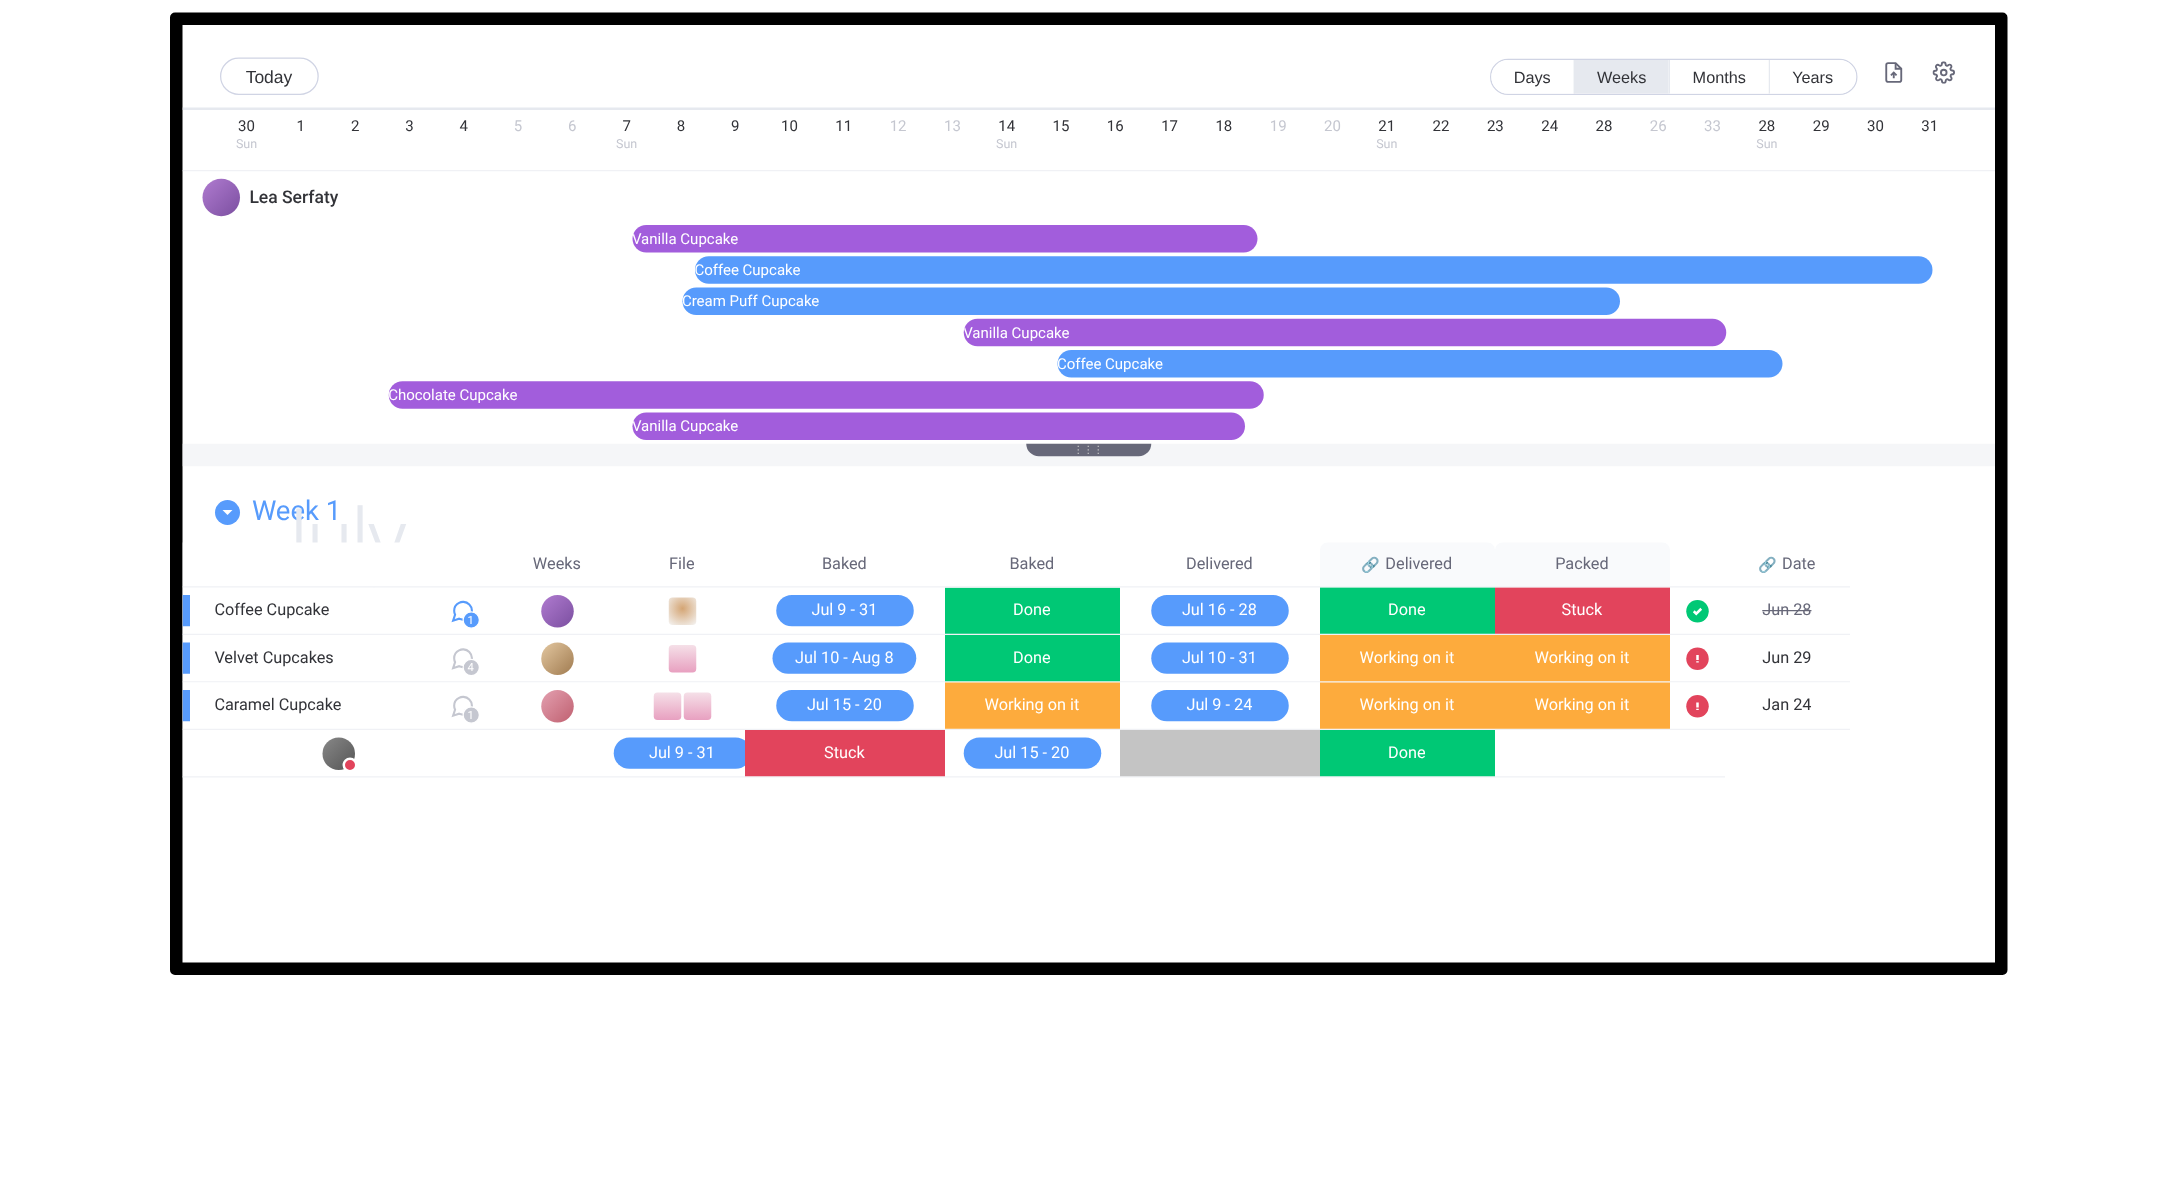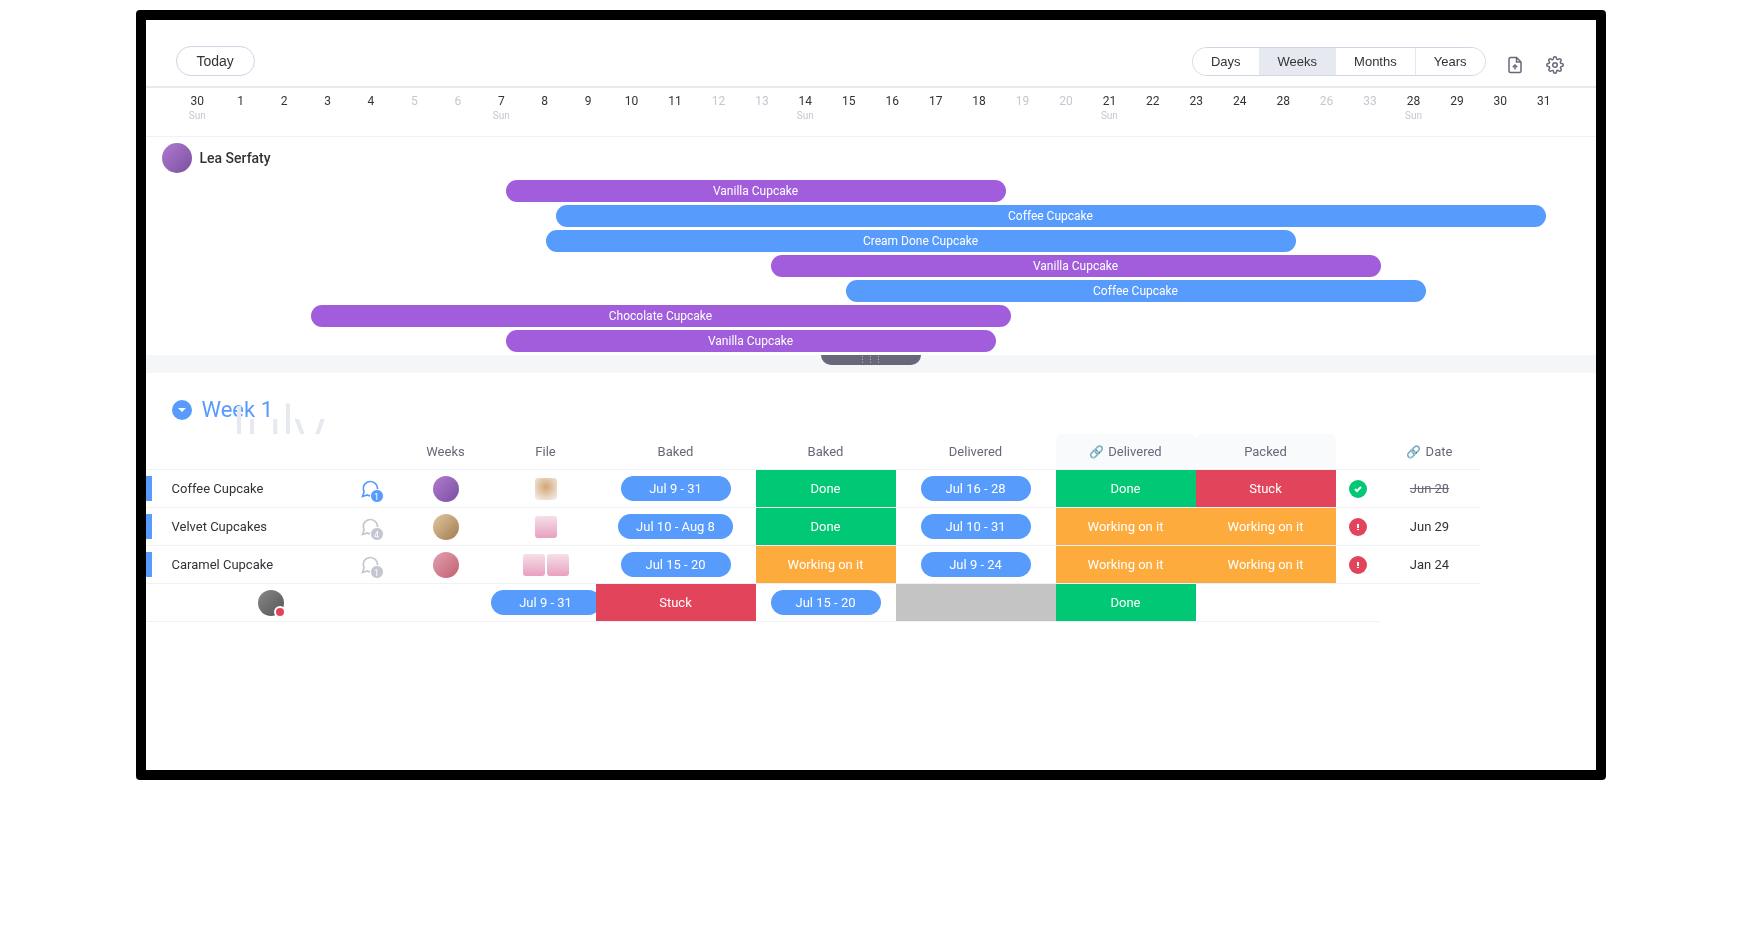--- a/index.html
+++ b/index.html
@@ -2,21 +2,21 @@
 <html><head>
 <meta charset="utf-8">
 <style>
 * { box-sizing: border-box; margin: 0; padding: 0; }
 body { font-family: -apple-system, BlinkMacSystemFont, "Segoe UI", Roboto, Helvetica, Arial, sans-serif; background: #fff; color: #323338; }
 .frame { width: 1470px; height: 770px; margin: 10px auto; border: 10px solid #000; border-radius: 4px; overflow: hidden; position: relative; background: #fff; }
 
 
 .toolbar { display: flex; align-items: center; justify-content: space-between; padding: 26px 30px 10px 30px; }
 .today-btn { border: 1px solid #d0d4e4; background: #fff; border-radius: 18px; padding: 6px 20px; font-size: 14px; color: #323338; cursor: pointer; }
-.toolbar-right { display: flex; align-items: flex-end; gap: 18px; }
+.toolbar-right { display: flex; align-items: flex-start; gap: 18px; }
 .seg-group { display: flex; border: 1px solid #d0d4e4; border-radius: 18px; overflow: hidden; }
 .seg { padding: 6px 18px; font-size: 13px; color: #323338; background: #fff; border: none; cursor: pointer; }
 .seg + .seg { border-left: 1px solid #e6e9ef; }
 .seg.active { background: #e6e9ef; }
 .icon-btn { width: 22px; height: 22px; display: flex; align-items: center; justify-content: center; color: #676879; cursor: pointer; }
 
 
 .ruler-wrap { border-top: 2px solid #e6e9ef; border-bottom: 1px solid #f0f1f5; position: relative; }
 .ruler { display: flex; padding: 6px 30px 14px 30px; }
 .tick { flex: 1; text-align: center; }
@@ -29,21 +29,21 @@
 .lane-header { display: flex; align-items: center; gap: 8px; padding: 6px 0 6px 16px; }
 .avatar { width: 30px; height: 30px; border-radius: 50%; background: #d0d4e4; display: inline-block; position: relative; }
 .avatar.a1 { background: linear-gradient(135deg,#b07bd0,#7b4fa0); }
 .avatar.a2 { background: linear-gradient(135deg,#e3c7a0,#a07b50); }
 .avatar.a3 { background: linear-gradient(135deg,#e3a0b0,#c06070); }
 .avatar.a4 { background: linear-gradient(135deg,#888,#555); }
 .avatar-sm { width: 26px; height: 26px; }
 .avatar-badge { position:absolute; bottom:-2px; right:-2px; width:12px; height:12px; border-radius:50%; background:#e2445c; border:2px solid #fff; }
 .lane-name { font-size: 14px; color: #323338; font-weight: 500; }
 .bars { position: relative; height: 24px; margin: 1px 0; }
-.bar { position: absolute; height: 22px; border-radius: 11px; color: #fff; font-size: 12px; line-height: 22px; text-align: center; white-space: nowrap; overflow: hidden; }
+.bar { position: absolute; height: 22px; border-radius: 11px; color: #fff; font-size: 12px; line-height: 22px; text-align: left; white-space: nowrap; overflow: hidden; }
 .purple { background: #a25ddc; }
 .blue { background: #579bfc; }
 .month-label-bg { position: absolute; left: 64px; top: 372px; font-size: 68px; font-weight: 300; color: #e6e9ef; letter-spacing: -2px; pointer-events: none; }
 .divider-handle { position: relative; height: 18px; background: #f5f6f8; }
 .divider-handle .grip { position: absolute; left: 50%; top: 0; transform: translateX(-50%); width: 100px; height: 10px; background: #676879; border-radius: 0 0 10px 10px; display:flex; align-items:center; justify-content:center; }
 .grip-dots { color:#ccc; font-size:8px; line-height:8px; }
 
 
 .table-wrap { padding: 0 0 0 0; }
 .group-header { display: flex; align-items: center; padding: 24px 0 12px 26px; }
@@ -247,21 +247,21 @@
         <span class="avatar a1"></span>
         <span class="lane-name">Lea Serfaty</span>
       </div>
       <div class="bars">
         <div class="bar purple" style="left: 360px; width: 500px;">Vanilla Cupcake</div>
       </div>
       <div class="bars">
         <div class="bar blue" style="left: 410px; width: 990px;">Coffee Cupcake</div>
       </div>
       <div class="bars">
-        <div class="bar blue" style="left: 400px; width: 750px;">Cream Done Cupcake</div>
+        <div class="bar blue" style="left: 400px; width: 750px;">Cream Puff Cupcake</div>
       </div>
       <div class="bars">
         <div class="bar purple" style="left: 625px; width: 610px;">Vanilla Cupcake</div>
       </div>
       <div class="bars">
         <div class="bar blue" style="left: 700px; width: 580px;">Coffee Cupcake</div>
       </div>
       <div class="bars">
         <div class="bar purple" style="left: 165px; width: 700px;">Chocolate Cupcake</div>
       </div>

